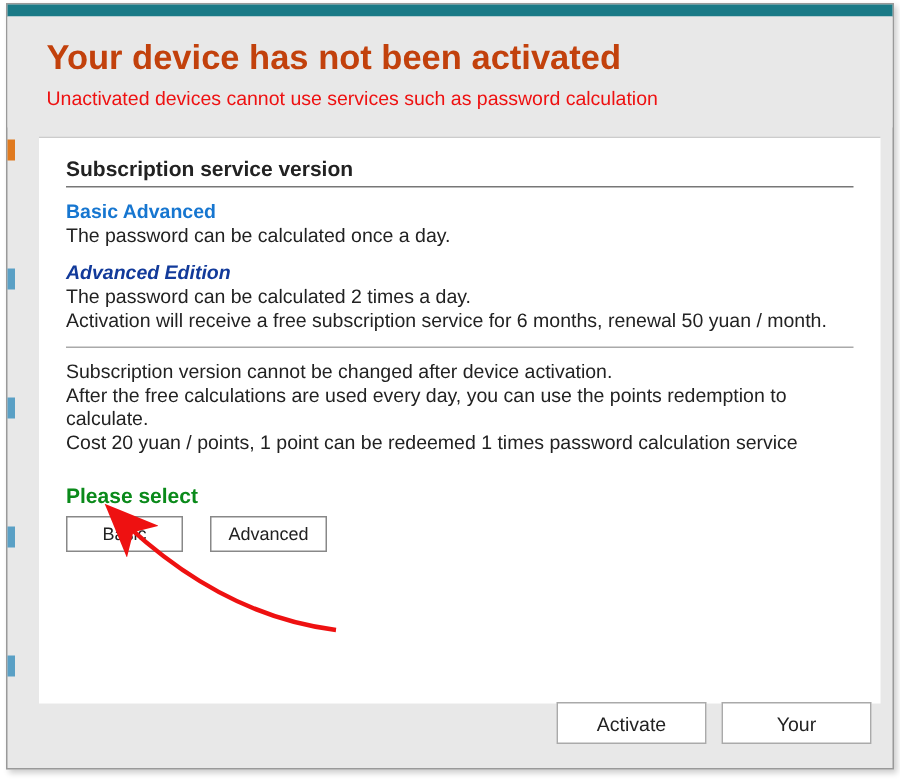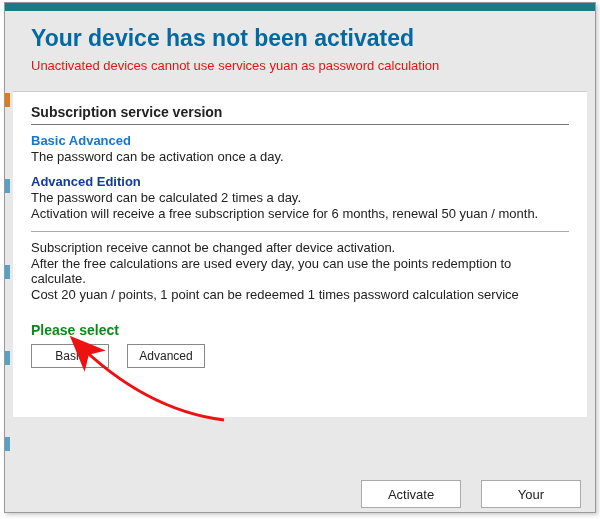--- a/index.html
+++ b/index.html
@@ -25,51 +25,52 @@
     height: 8px;
   }
   .header {
     background: #e8e8e8;
     padding: 14px 22px 12px 26px;
   }
   .header h1 {
     margin: 0 0 6px 0;
     font-size: 23px;
     font-weight: bold;
-    color: #0369a1;
+    color: #c2410c;
   }
   .header .warn {
     color: #e11;
     font-size: 13px;
   }
   .content {
     background: #fff;
-    margin: 6px 8px 8px 8px;
+    margin: 6px 8px 8px 21px;
     padding: 10px 18px 25px 18px;
-    height: 326px;
+    height: 378px;
     border-top: 1px solid #ccc;
   }
   .sub-title {
     font-size: 14px;
     font-weight: bold;
     margin: 2px 0 4px 0;
   }
   .hr1 { border: none; border-top: 1px solid #777; margin: 2px 0 8px 0; }
   .hr2 { border: none; border-top: 1px solid #aaa; margin: 10px 0 8px 0; }
   .ed-basic {
     color: #1676d0;
     font-weight: bold;
     font-size: 13px;
   }
   .ed-adv {
     color: #123a9a;
     font-weight: bold;
     font-size: 13px;
     margin-top: 10px;
     display: block;
+    font-style: italic;
   }
   .line { margin: 1px 0; }
   .sel-label {
     color: #0a8a1a;
     font-weight: bold;
     font-size: 14px;
     margin-top: 20px;
     margin-bottom: 6px;
   }
   .opt-row { display: flex; gap: 18px; }
@@ -80,23 +81,23 @@
     border: 1px solid #888;
     font-size: 12px;
     display: flex;
     align-items: center;
     justify-content: center;
     cursor: pointer;
   }
   .footer {
     position: absolute;
     right: 14px;
-    bottom: 4px;
+    bottom: 16px;
     display: flex;
-    gap: 20px;
+    gap: 10px;
   }
   .f-btn {
     width: 100px;
     height: 28px;
     background: #fff;
     border: 1px solid #aaa;
     font-size: 13px;
     display: flex;
     align-items: center;
     justify-content: center;
@@ -122,37 +123,37 @@
   <div class="titlebar"></div>
 
   <div class="edge-notch" style="top:90px;background:#e07a1f"></div>
   <div class="edge-notch" style="top:176px;background:#5aa0c5"></div>
   <div class="edge-notch" style="top:262px;background:#5aa0c5"></div>
   <div class="edge-notch" style="top:348px;background:#5aa0c5"></div>
   <div class="edge-notch" style="top:434px;background:#5aa0c5"></div>
 
   <div class="header">
     <h1>Your device has not been activated</h1>
-    <div class="warn">Unactivated devices cannot use services yuan as password calculation</div>
+    <div class="warn">Unactivated devices cannot use services such as password calculation</div>
   </div>
 
   <div class="content">
     <div class="sub-title">Subscription service version</div>
     <hr class="hr1">
 
     <div class="ed-basic">Basic Advanced</div>
-    <div class="line">The password can be activation once a day.</div>
+    <div class="line">The password can be calculated once a day.</div>
 
     <span class="ed-adv">Advanced Edition</span>
     <div class="line">The password can be calculated 2 times a day.</div>
     <div class="line">Activation will receive a free subscription service for 6 months, renewal 50 yuan / month.</div>
 
     <hr class="hr2">
 
-    <div class="line">Subscription receive cannot be changed after device activation.</div>
+    <div class="line">Subscription version cannot be changed after device activation.</div>
     <div class="line">After the free calculations are used every day, you can use the points redemption to calculate.</div>
     <div class="line">Cost 20 yuan / points, 1 point can be redeemed 1 times password calculation service</div>
 
     <div class="sel-label">Please select</div>
     <div class="opt-row">
       <div class="opt-btn">Basic</div>
       <div class="opt-btn">Advanced</div>
     </div>
   </div>
 

